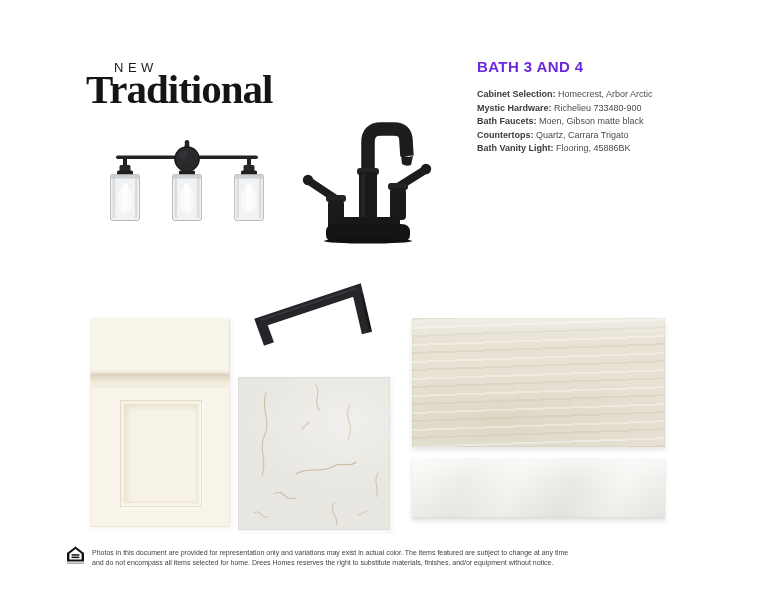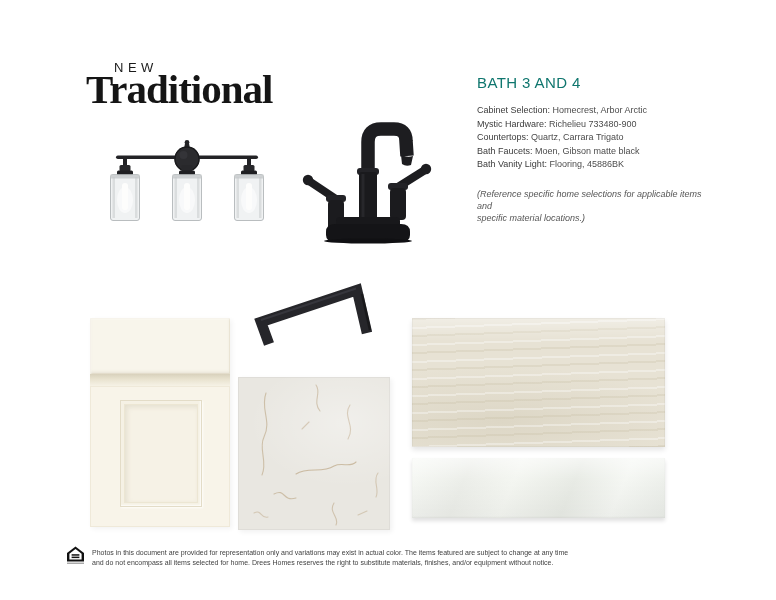--- a/index.html
+++ b/index.html
@@ -18,26 +18,25 @@
   }
   .logo-name {
     position:absolute; left:0; top:11px;
     font-family:"Liberation Serif", serif; font-weight:bold; font-size:41px;
     letter-spacing:-1px; color:#151515; line-height:1;
   }
 
   
   .info { position:absolute; left:477px; top:58px; width:242px; }
   .page-title {
-    font-size:15px; font-weight:400; color:#0f766e; letter-spacing:.4px;
+    font-size:15px; font-weight:700; color:#6d28d9; letter-spacing:.4px;
     margin-bottom:13px;
-    margin-top:16px;
   }
   .spec-row { font-size:9px; line-height:13.6px; color:#4c4c4c; white-space:nowrap; }
-  .spec-label { font-weight:normal; color:#3c3c3c; }
+  .spec-label { font-weight:bold; color:#3c3c3c; }
   .note { margin-top:16px; font-style:italic; font-size:9px; line-height:12px; color:#565656; }
   .note span { display:block; }
 
   
   .product { position:absolute; }
   .vanity-light { left:106px; top:136px; width:162px; height:92px; }
   .faucet { left:298px; top:114px; width:150px; height:132px; }
   .pull { left:242px; top:280px; width:136px; height:78px; }
 
   
@@ -193,37 +192,33 @@
     <div>
       <div class="spec-row">
         <span class="spec-label">Cabinet Selection:</span>
         <span class="spec-value">Homecrest, Arbor Arctic</span>
       </div>
       <div class="spec-row">
         <span class="spec-label">Mystic Hardware:</span>
         <span class="spec-value">Richelieu 733480-900</span>
       </div>
       <div class="spec-row">
+        <span class="spec-label">Bath Faucets:</span>
+        <span class="spec-value">Moen, Gibson matte black</span>
+      </div>
+      <div class="spec-row">
         <span class="spec-label">Countertops:</span>
         <span class="spec-value">Quartz, Carrara Trigato</span>
       </div>
       <div class="spec-row">
-        <span class="spec-label">Bath Faucets:</span>
-        <span class="spec-value">Moen, Gibson matte black</span>
-      </div>
-      <div class="spec-row">
         <span class="spec-label">Bath Vanity Light:</span>
         <span class="spec-value">Flooring,  45886BK</span>
       </div>
     </div>
 
-    <div class="note">
-      <span>(Reference specific home selections for applicable items and</span>
-      <span>specific material locations.)</span>
-    </div>
   </div>
 
   <div class="cabinet-door">
     <div class="door-drawer"></div>
     <div class="door-gap"></div>
     <div class="door-body">
       <div class="door-panel"></div>
     </div>
   </div>
 

